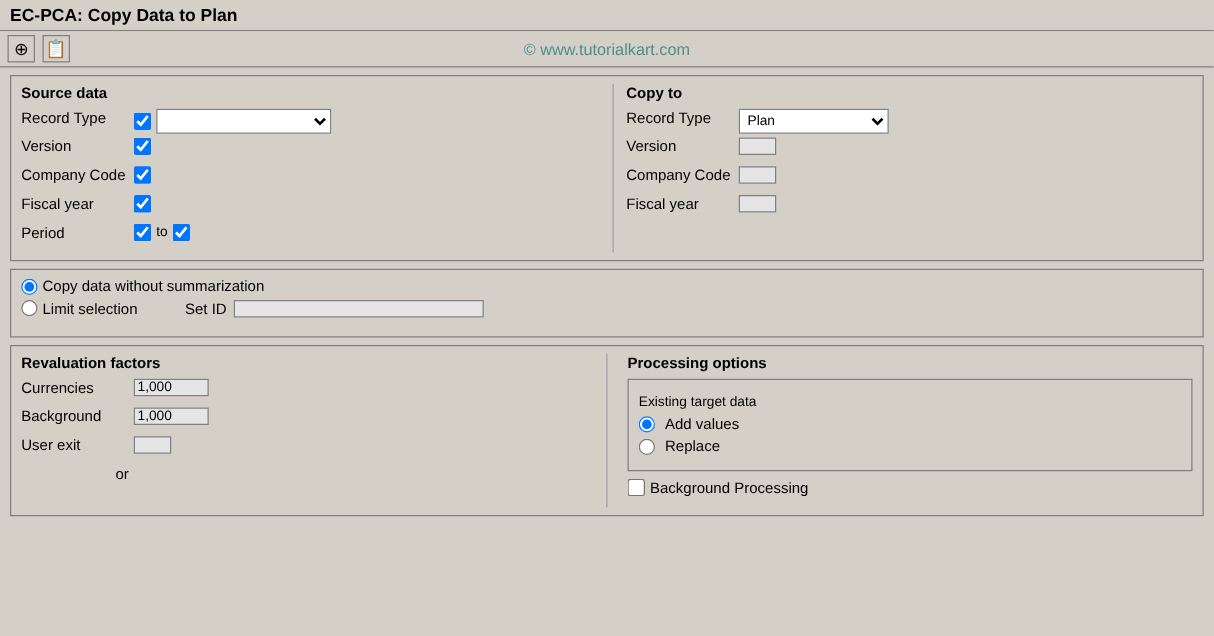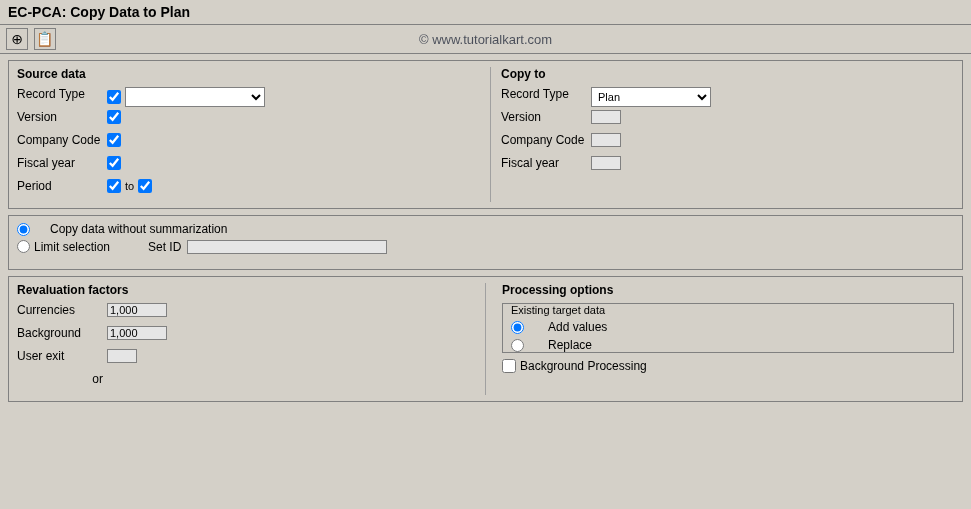--- a/index.html
+++ b/index.html
@@ -24,21 +24,21 @@
       border-bottom: 1px solid #808080;
       display: flex;
       align-items: center;
       gap: 6px;
       position: relative;
     }
     .toolbar-watermark {
       position: absolute;
       left: 50%;
       transform: translateX(-50%);
-      color: #0f172a;
+      color: #0f766e;
       font-size: 13px;
       opacity: 0.7;
     }
     .toolbar-btn {
       width: 22px;
       height: 22px;
       background: #d4d0c8;
       border: 1px solid #808080;
       cursor: pointer;
       display: flex;
@@ -124,28 +124,28 @@
     }
     .bottom-left {
       flex: 1;
     }
     .bottom-right {
       flex: 1;
     }
     .radio-row {
       display: flex;
       align-items: flex-end;
-      gap: 20px;
+      gap: 4px;
     }
     input[type="radio"] {
       margin: 0;
     }
     .inner-box {
       border: 1px solid #808080;
-      padding: 0 8px;
+      padding: 12px 8px;
       margin-bottom: 6px;
       background: #d4d0c8;
     }
     .inner-box-title {
       font-size: 11px;
       margin-bottom: 4px;
     }
     .period-row {
       display: flex;
       align-items: center;

